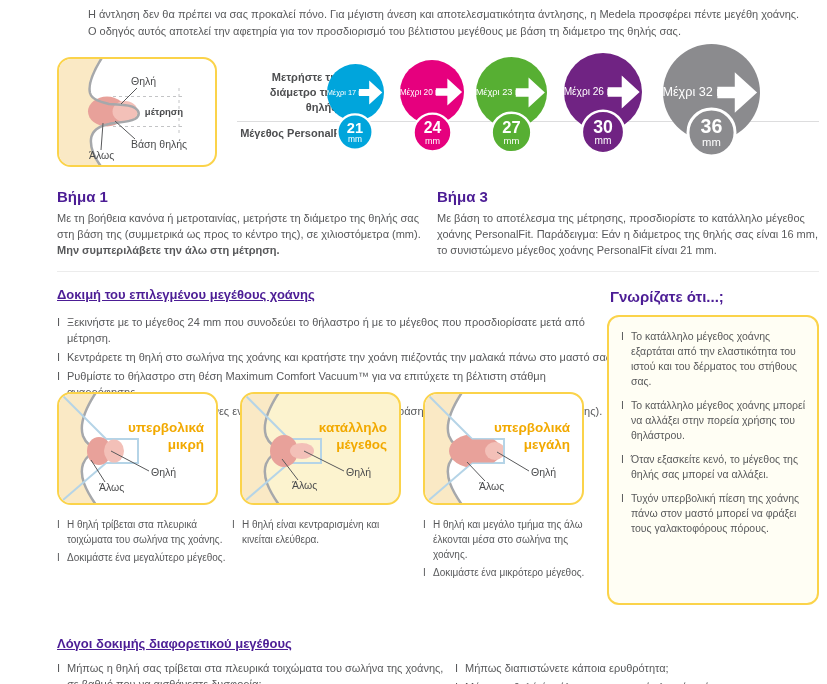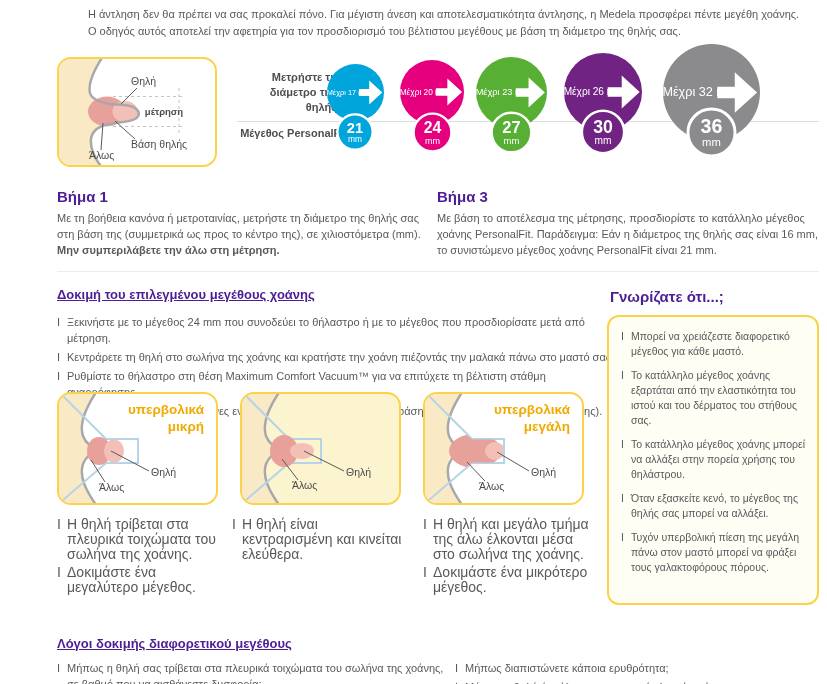--- a/index.html
+++ b/index.html
@@ -18,23 +18,23 @@
   ul.bullets{list-style:none;margin:0;padding:0;}
   ul.bullets li{position:relative;padding-left:10px;margin:0 0 3px 0;}
   ul.bullets li::before{content:"I";position:absolute;left:0;top:0;}
   .yellow-box{border:2px solid #FBD34A;border-radius:14px;background:#fff;box-sizing:border-box;overflow:hidden;}
   .know-box{border:2px solid #FBD34A;border-radius:12px;background:#FFFEF4;box-sizing:border-box;
             padding:12px 10px 10px 12px;font-size:10.5px;line-height:15px;}
   .know-box li{margin-bottom:9px !important;}
   .divider{background:#DDDDDE;height:1px;}
   .soft-divider{background:#ECECEC;height:1px;}
   .row-label{font-weight:bold;font-size:11px;line-height:15px;color:#4D4E50;text-align:right;}
-  .fit-title{position:absolute;top:7px;right:12px;width:104px;text-align:right;
+  .fit-title{position:absolute;top:25px;right:12px;width:104px;text-align:right;
              color:#F2A900;font-weight:bold;font-size:13.5px;line-height:17px;}
-  .cap{font-size:14px;line-height:15px;}
+  .cap{font-size:10px;line-height:15px;}
   svg text{font-family:"Liberation Sans","DejaVu Sans",sans-serif;}
   .lbl{font-size:10.5px;fill:#4A4B4D;}
   .ptr{stroke:#58595B;stroke-width:1;}
   .dash{stroke:#C3C4C6;stroke-width:1;stroke-dasharray:3,3;}
   .funnel{stroke:#B5D4E7;stroke-width:2;fill:none;}
   .breast-fill{fill:#FAE9C5;}
   .breast-line{fill:none;stroke:#A6A8AB;stroke-width:2.5;}
   .areola{fill:#E8A19A;}
   .nipple{fill:#F3C0B8;}
 </style>
@@ -147,25 +147,24 @@
   <ul class="abs bullets body-txt" style="left:57px;top:314px;width:560px;">
     <li>Ξεκινήστε με το μέγεθος 24 mm που συνοδεύει το θήλαστρο ή με το μέγεθος που προσδιορίσατε μετά από μέτρηση.</li>
     <li>Κεντράρετε τη θηλή στο σωλήνα της χοάνης και κρατήστε την χοάνη πιέζοντάς την μαλακά πάνω στο μαστό σας.</li>
     <li>Ρυθμίστε το θήλαστρο στη θέση Maximum Comfort Vacuum™ για να επιτύχετε τη βέλτιστη στάθμη αναρρόφησης.</li>
     <li>Ανατρέξτε στις παρακάτω εικόνες ενόσω το θήλαστρο λειτουργεί σε φάση άντλησης (μετά τη φάση διέγερσης).</li>
   </ul>
 
   <h2 class="abs know-h gold" style="left:610px;top:288px;">Γνωρίζατε ότι...;</h2>
   <div class="abs know-box" style="left:607px;top:315px;width:212px;height:290px;">
     <ul class="bullets">
-      <li>Μπορεί να χρειάζεστε διαφορετικό μέγεθος για κάθε μαστό.</li>
       <li>Το κατάλληλο μέγεθος χοάνης εξαρτάται από την ελαστικότητα του ιστού και του δέρματος του στήθους σας.</li>
       <li>Το κατάλληλο μέγεθος χοάνης μπορεί να αλλάξει στην πορεία χρήσης του θηλάστρου.</li>
       <li>Όταν εξασκείτε κενό, το μέγεθος της θηλής σας μπορεί να αλλάξει.</li>
-      <li>Τυχόν υπερβολική πίεση της μεγάλη πάνω στον μαστό μπορεί να φράξει τους γαλακτοφόρους πόρους.</li>
+      <li>Τυχόν υπερβολική πίεση της χοάνης πάνω στον μαστό μπορεί να φράξει τους γαλακτοφόρους πόρους.</li>
     </ul>
   </div>
 
   <div class="abs yellow-box" style="left:57px;top:392px;width:161px;height:113px;">
     <svg width="157" height="109" viewBox="0 0 157 109">
       <path class="breast-fill" d="M 40,-6 C 26,14 20,30 24,42 C 27,50 33,53 39,56 C 33,59 27,62 24,70 C 20,82 26,96 40,115 L -6,115 L -6,-6 Z"></path>
       <path class="breast-line" d="M 40,-6 C 26,14 20,30 24,42 C 27,50 33,53 39,56 C 33,59 27,62 24,70 C 20,82 26,96 40,115"></path>
       <line class="funnel" x1="4" y1="2" x2="47" y2="45"></line>
       <line class="funnel" x1="4" y1="106" x2="47" y2="69"></line>
       <rect class="funnel" x="47" y="45" width="32" height="24" fill="#fff"></rect>
@@ -186,20 +185,21 @@
       <line class="funnel" x1="4" y1="2" x2="47" y2="45"></line>
       <line class="funnel" x1="4" y1="106" x2="47" y2="69"></line>
       <rect class="funnel" x="47" y="45" width="32" height="24" fill="#fff"></rect>
       <ellipse class="areola" cx="42" cy="57" rx="14" ry="16"></ellipse>
       <ellipse class="nipple" cx="60" cy="57" rx="12" ry="8"></ellipse>
       <line class="ptr" x1="102" y1="77" x2="62" y2="57"></line>
       <text class="lbl" x="104" y="82">Θηλή</text>
       <line class="ptr" x1="56" y1="86" x2="40" y2="65"></line>
       <text class="lbl" x="50" y="95">Άλως</text>
     </svg>
+    <div class="fit-title">κατάλληλο μέγεθος</div>
   </div>
 
   <div class="abs yellow-box" style="left:423px;top:392px;width:161px;height:113px;">
     <svg width="157" height="109" viewBox="0 0 157 109">
       <defs>
         <clipPath id="tunl3">
           <path d="M 47,45.5 h 31 v 23 h -31 z M 12,16 L 47,45.5 L 47,68.5 L 12,98 Z"></path>
         </clipPath>
       </defs>
       <path class="breast-fill" d="M 40,-6 C 26,14 20,30 24,42 C 27,50 33,53 39,56 C 33,59 27,62 24,70 C 20,82 26,96 40,115 L -6,115 L -6,-6 Z"></path>

